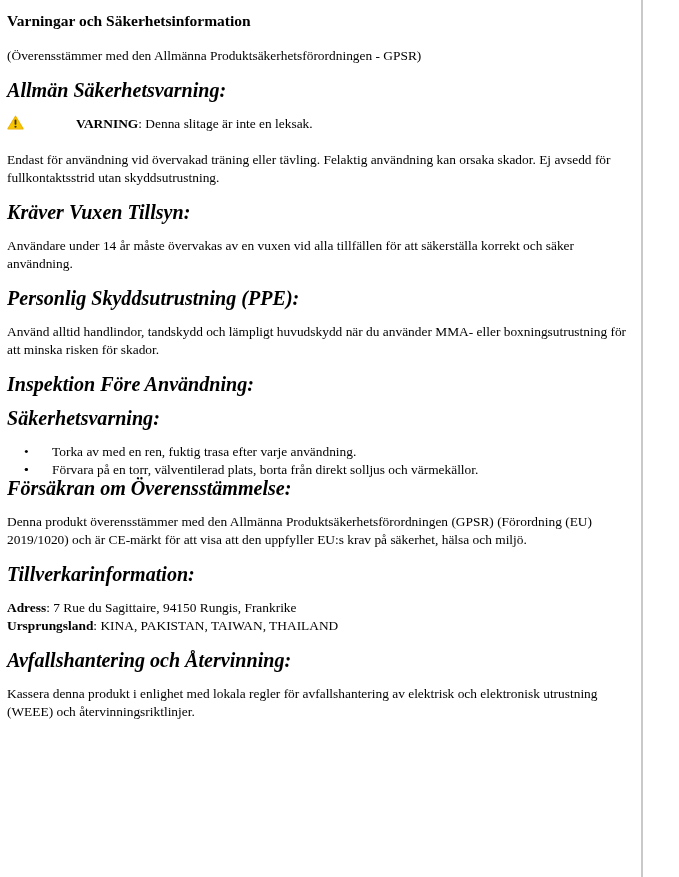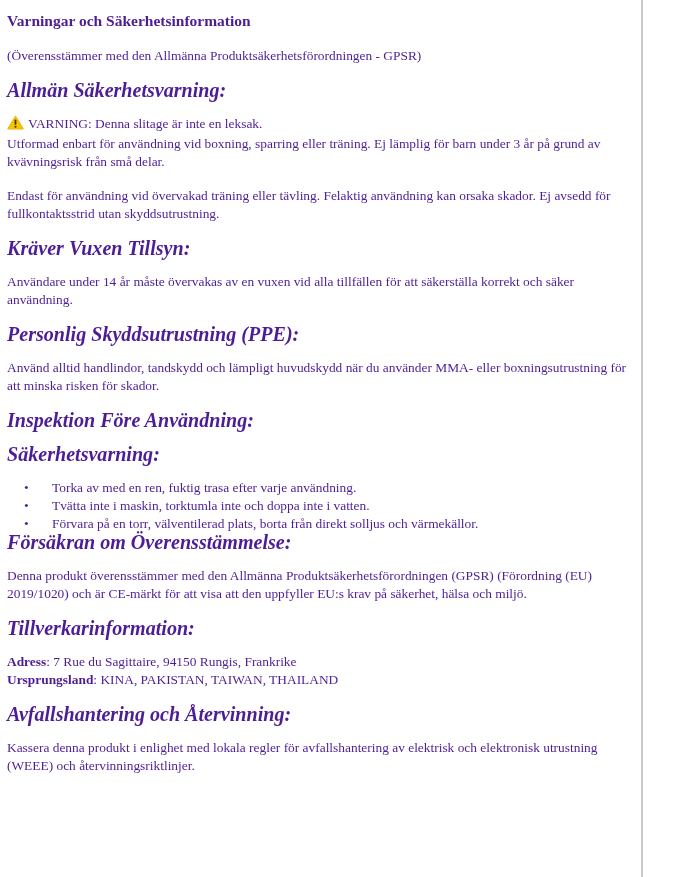--- a/index.html
+++ b/index.html
@@ -2,21 +2,21 @@
 <html lang="sv"><head>
 <meta charset="utf-8">
 <style>
   html, body { margin: 0; padding: 0; background: #ffffff; }
   .page {
     position: relative;
     width: 650px;
     height: 877px;
     box-sizing: border-box;
     background: #ffffff;
-    color: #4c1d95;
+    color: #000000;
     font-family: "Liberation Serif", "DejaVu Serif", serif;
     font-size: 13.4px;
     line-height: 18px;
     padding: 10px 18px 0 7px;
     overflow: hidden;
   }
   .edge-line {
     position: absolute;
     top: 0;
     right: 7px;
@@ -26,21 +26,21 @@
   }
   .doc-title {
     font-size: 15.5px;
     line-height: 21px;
     font-weight: bold;
     margin: 0 0 16px 0;
   }
   .para { margin: 0 0 16px 0; }
   .sec-heading { font-weight: bold; margin: 0 0 16px 0; font-style: italic; }
   .warning-block { margin: 0 0 16px 0; }
-  .warning-line strong { font-weight: normal; }
+  .warning-line strong { font-weight: bold; margin-left: 48px; }
   .warn-icon {
     display: inline-block;
     vertical-align: -2px;
     margin-right: 4px;
   }
   ul.maint-list {
     list-style: none;
     margin: 0;
     padding: 0;
   }
@@ -67,37 +67,36 @@
   <p class="para">(Överensstämmer med den Allmänna Produktsäkerhetsförordningen - GPSR)</p>
 
   <h2 class="sec-heading">Allmän Säkerhetsvarning:</h2>
 
   <div class="warning-block">
     <div class="warning-line"><span class="warn-icon"><svg width="17" height="15" viewBox="0 0 17 15">
             <path d="M8.5 1.2 L16.1 13.8 L0.9 13.8 Z" fill="#f7c600" stroke="#f0b400" stroke-width="1.2" stroke-linejoin="round"></path>
             <rect x="7.6" y="4.6" width="1.8" height="5.2" rx="0.9" fill="#3a2f00"></rect>
             <circle cx="8.5" cy="11.7" r="1.05" fill="#3a2f00"></circle>
           </svg></span><strong>VARNING</strong><span>: </span><span>Denna slitage är inte en leksak.</span></div>
-    <div>Utformad enbart för användning vid boxning, sparring eller träning. Ej lämplig för barn under 3 år på grund av kvävningsrisk från små delar.</div>
   </div>
 
   <p class="para">Endast för användning vid övervakad träning eller tävling. Felaktig användning kan orsaka skador. Ej avsedd för fullkontaktsstrid utan skyddsutrustning.</p>
 
   <h2 class="sec-heading">Kräver Vuxen Tillsyn:</h2>
   <p class="para">Användare under 14 år måste övervakas av en vuxen vid alla tillfällen för att säkerställa korrekt och säker användning.</p>
 
   <h2 class="sec-heading">Personlig Skyddsutrustning (PPE):</h2>
   <p class="para">Använd alltid handlindor, tandskydd och lämpligt huvudskydd när du använder MMA- eller boxningsutrustning för att minska risken för skador.</p>
 
   <h2 class="sec-heading">Inspektion Före Användning:</h2>
 
   <h2 class="sec-heading">Säkerhetsvarning:</h2>
   <ul class="maint-list">
     <li><span class="bullet">•</span><span>Torka av med en ren, fuktig trasa efter varje användning.</span></li>
-    <li><span class="bullet">•</span><span>Tvätta inte i maskin, torktumla inte och doppa inte i vatten.</span></li>
+    <li><span class="bullet">•</span></li>
     <li><span class="bullet">•</span><span>Förvara på en torr, välventilerad plats, borta från direkt solljus och värmekällor.</span></li>
   </ul>
 
   <h2 class="sec-heading">Försäkran om Överensstämmelse:</h2>
   <p class="para">Denna produkt överensstämmer med den Allmänna Produktsäkerhetsförordningen (GPSR) (Förordning (EU) 2019/1020) och är CE-märkt för att visa att den uppfyller EU:s krav på säkerhet, hälsa och miljö.</p>
 
   <h2 class="sec-heading">Tillverkarinformation:</h2>
   <div class="para">
     <div class="mfr-line"><strong>Adress</strong><span>: </span><span>7 Rue du Sagittaire, 94150 Rungis, Frankrike</span></div>
     <div class="mfr-line"><strong>Ursprungsland</strong><span>: </span><span>KINA, PAKISTAN, TAIWAN, THAILAND</span></div>

